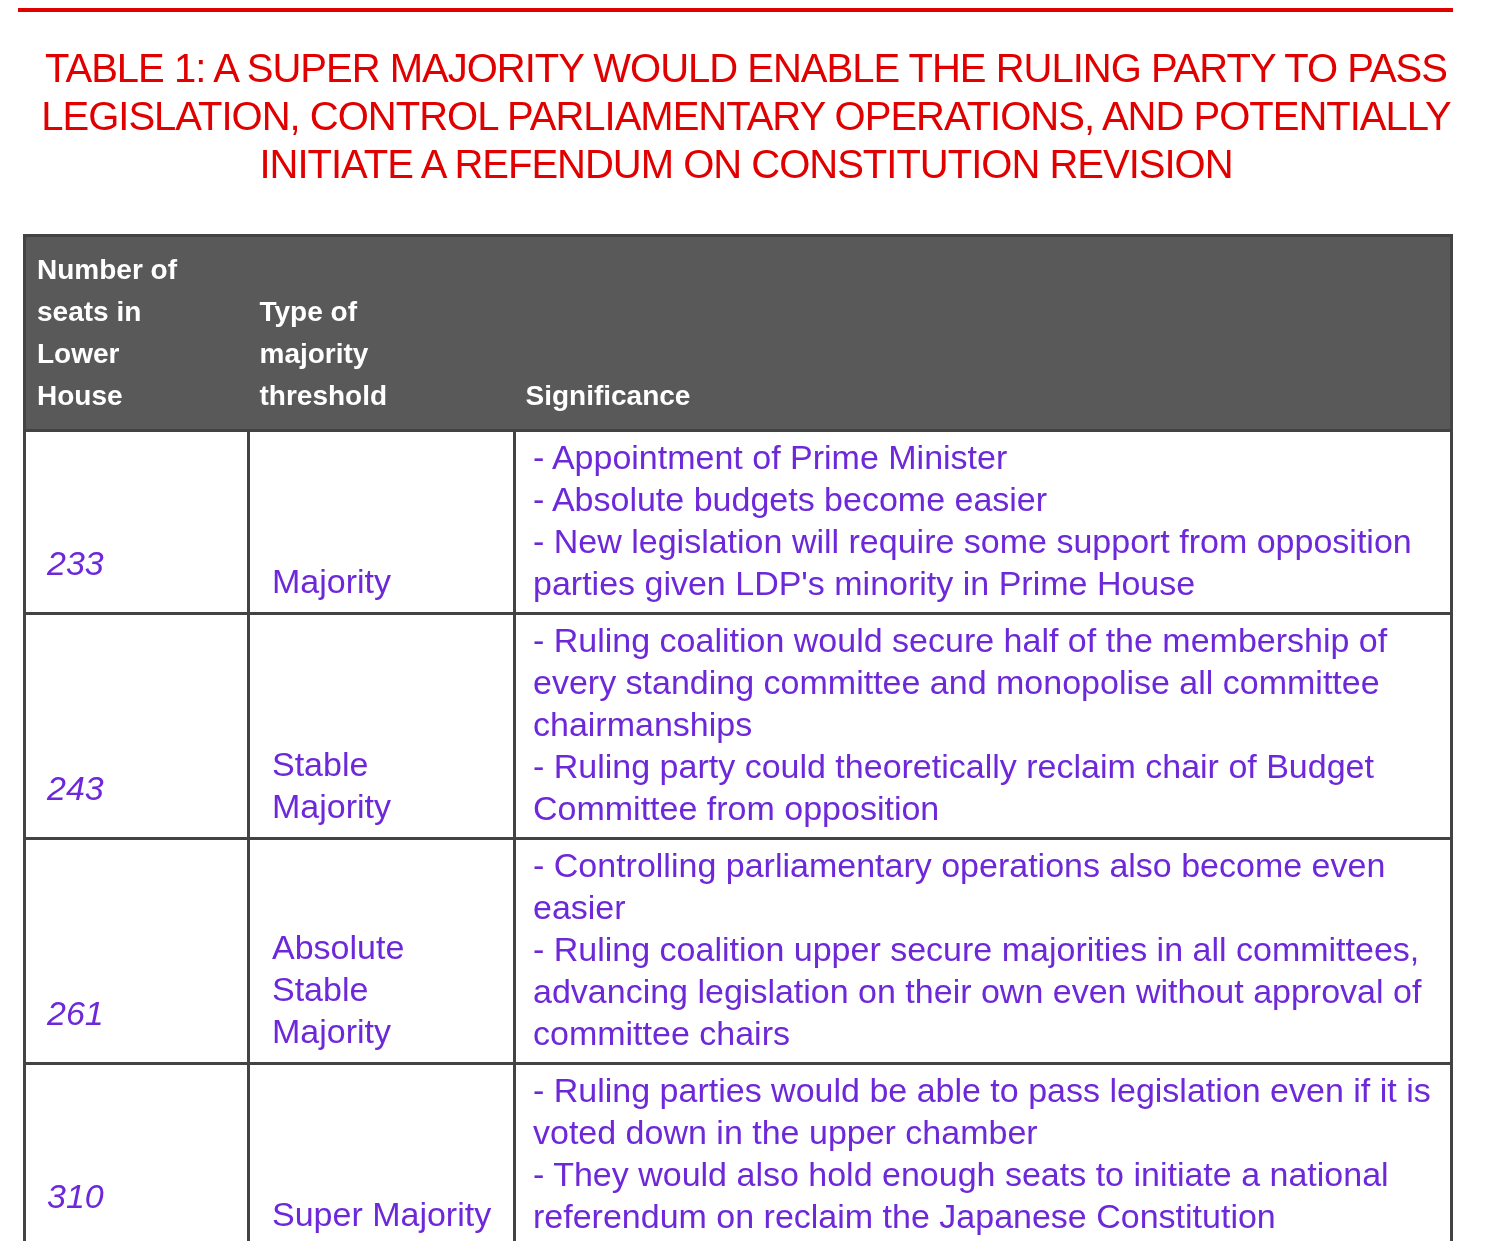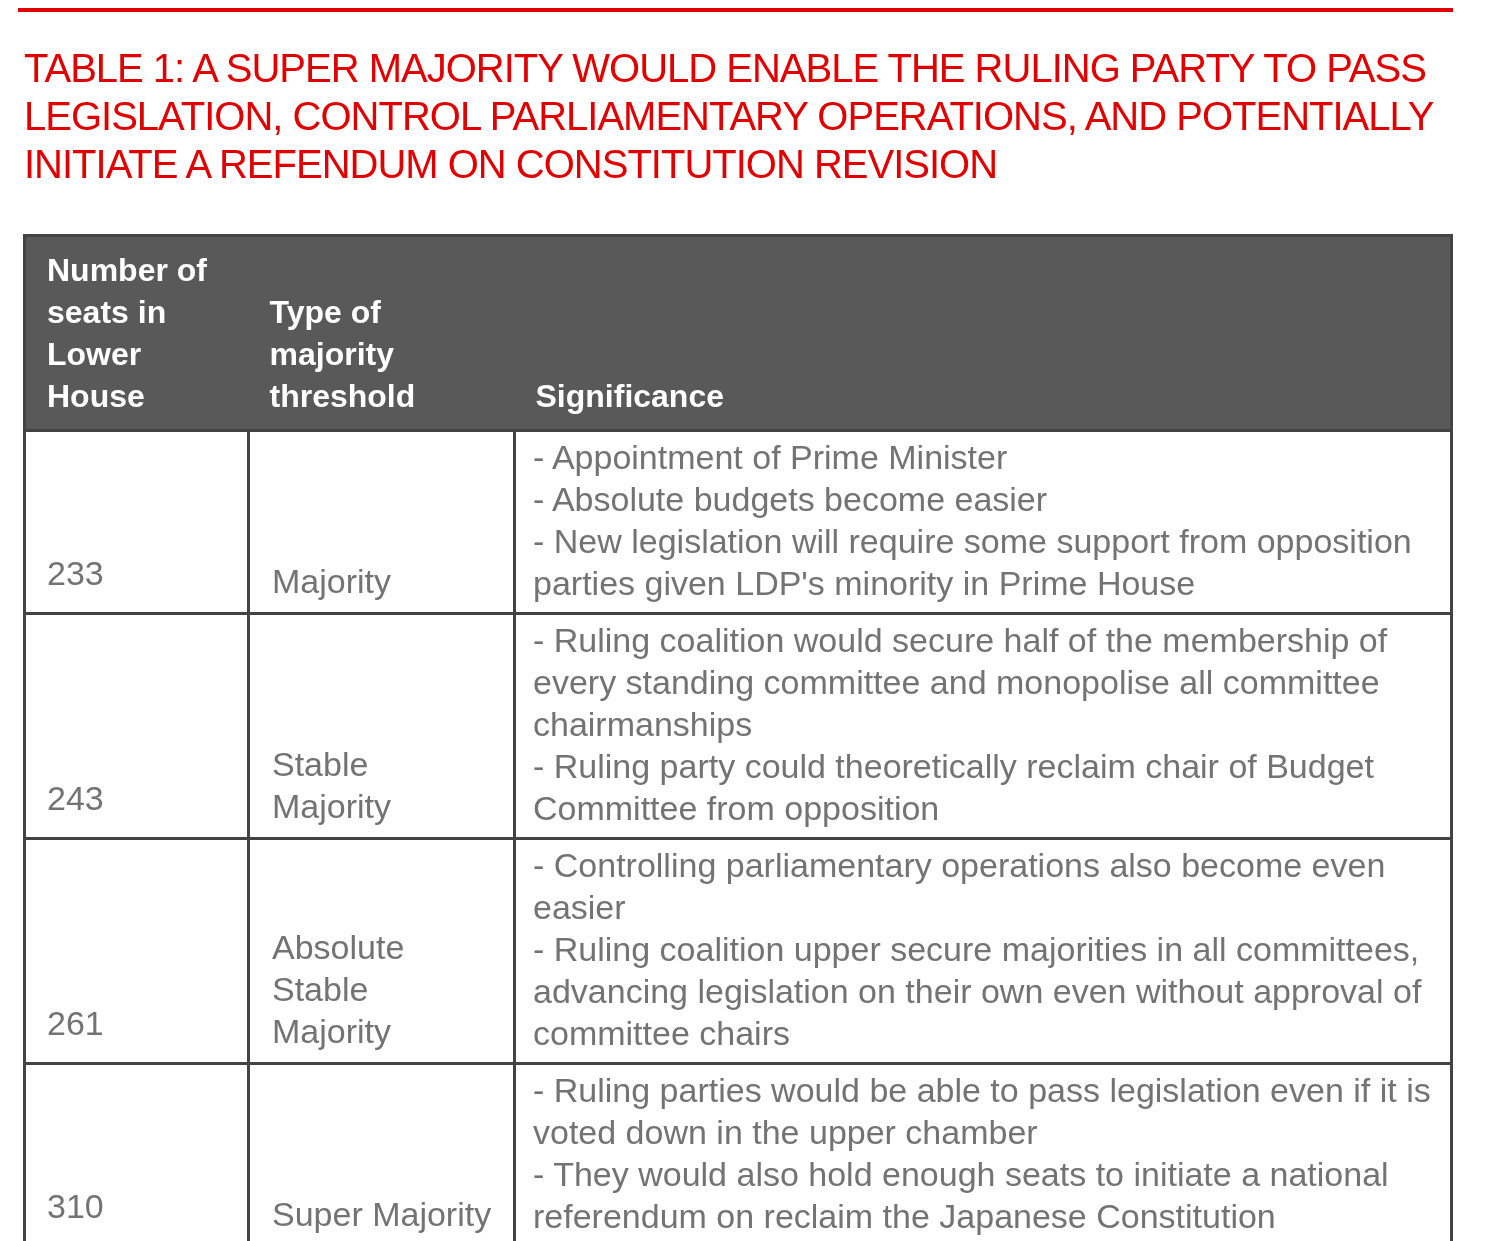--- a/index.html
+++ b/index.html
@@ -19,55 +19,57 @@
   }
 
   .page-title {
     margin:32px 30px 0 24px;
     font-size:40px;
     line-height:48px;
     font-weight:400;
     letter-spacing:-1px;
     color:#e00000;
     white-space:pre-line;
+    text-align:center;
   }
 
   table.doc-table {
     margin:46px 0 0 23px;
     border-collapse:collapse;
     table-layout:fixed;
     width:1427px;
     border:3px solid #434343;
     border-bottom:5px solid #565656;
   }
   col.c1 { width:224px; }
   col.c2 { width:266px; }
   col.c3 { width:937px; }
 
   .doc-table th {
     background:#595959;
     color:#ffffff;
-    font-size:32px;
+    font-size:28px;
     line-height:42px;
     font-weight:bold;
     text-align:left;
     vertical-align:bottom;
-    padding:12px 8px 12px 21px;
+    padding:12px 8px 12px 11px;
     white-space:pre-line;
     border:none;
   }
   .doc-table td {
     border:3px solid #434343;
     font-size:34px;
     line-height:42px;
-    color:#737373;
+    color:#6d28d9;
   }
   td.seats-cell {
     vertical-align:bottom;
-    padding:0 8px 18px 21px;
+    padding:0 8px 28px 21px;
+    font-style:italic;
   }
   td.threshold-cell {
     vertical-align:bottom;
     padding:0 8px 10px 22px;
     white-space:pre-line;
   }
   td.sig-cell {
     vertical-align:middle;
     padding:4px 18px 8px 17px;
   }

